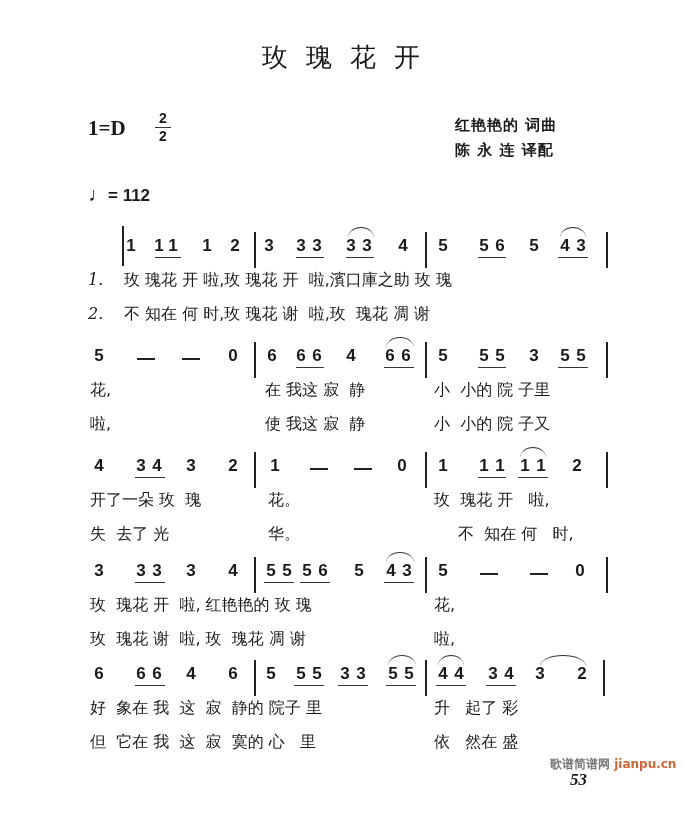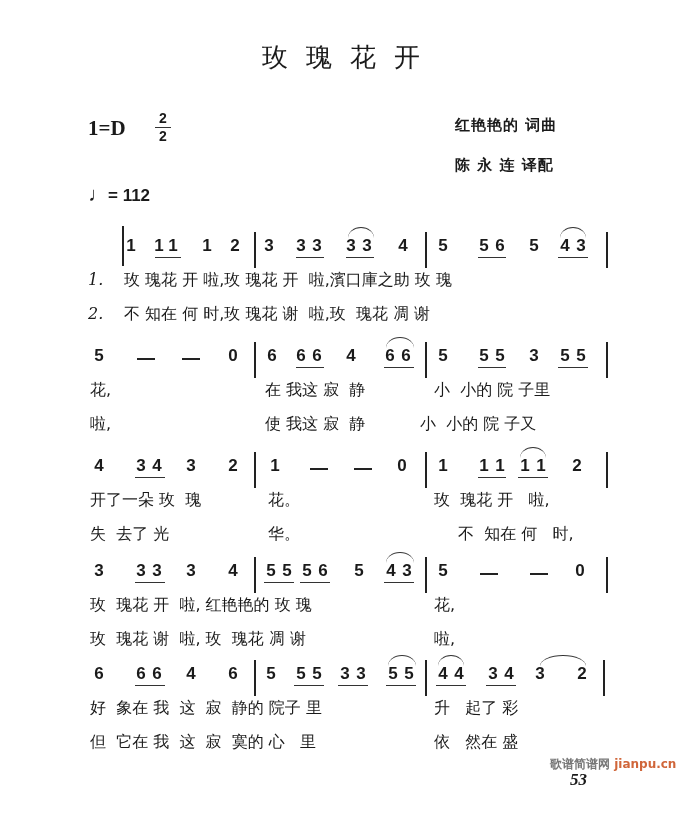--- a/index.html
+++ b/index.html
@@ -10,21 +10,21 @@
   .abs { position: absolute; font-weight: bold; }
   .title {
     top: 40px; left: 0; width: 700px; text-align: center;
     font-size: 26px; letter-spacing: 18px; font-family: "DejaVu Sans", sans-serif; font-weight: normal;
   }
   .key { top: 116px; left: 88px; font-size: 21px; font-family: "Liberation Serif", serif; font-weight: bold; }
   .timesig { top: 110px; left: 155px; width: 16px; text-align: center; font-family: "Liberation Sans", sans-serif; font-weight: bold; font-size: 14px; line-height: 17px; }
   .timesig .num { border-bottom: 1px solid #333; }
   .credit { left: 455px; font-size: 15px; font-weight: bold; font-family: "DejaVu Sans", sans-serif; letter-spacing: 1px; }
   .credit1 { top: 116px; }
-  .credit2 { top: 156px; }
+  .credit2 { top: 141px; }
   .tempo { top: 183px; left: 88px; font-size: 17px; font-family: "Liberation Sans", sans-serif; }
   .tempo .note { font-size: 20px; }
 
   .row { position: absolute; left: 0; width: 700px; }
   .n {
     position: absolute; top: 4px; font-family: "Liberation Sans", sans-serif; font-weight: bold; font-size: 17px;
     text-align: center; width: 14px;
   }
   .ul { position: absolute; height: 1px; background: #333; top: 25px; }
   .dash { position: absolute; top: 16px; height: 2px; width: 18px; background: #222; }
@@ -117,21 +117,21 @@
   <span class="n" style="left:558px">5</span>
   <span class="n" style="left:574px">5</span>
   <div class="ul" style="left:558px;width:30px"></div>
   <div class="bar" style="left:606px"></div>
 
   <div class="lyr lyr1" style="left:90px">花,</div>
   <div class="lyr lyr1" style="left:265px;white-space:pre">在 我这 寂  静</div>
   <div class="lyr lyr1" style="left:434px;white-space:pre">小  小的 院 子里</div>
   <div class="lyr lyr2" style="left:90px">啦,</div>
   <div class="lyr lyr2" style="left:265px;white-space:pre">使 我这 寂  静</div>
-  <div class="lyr lyr2" style="left:420px;white-space:pre">小  小的 院 子又</div>
+  <div class="lyr lyr2" style="left:434px;white-space:pre">小  小的 院 子又</div>
 </div>
 
 <div class="row" style="top:452px;">
   <span class="n" style="left:92px">4</span>
   <span class="n" style="left:134px">3</span>
   <span class="n" style="left:150px">4</span>
   <div class="ul" style="left:135px;width:30px"></div>
   <span class="n" style="left:184px">3</span>
   <span class="n" style="left:226px">2</span>
   <div class="bar" style="left:254px"></div>

